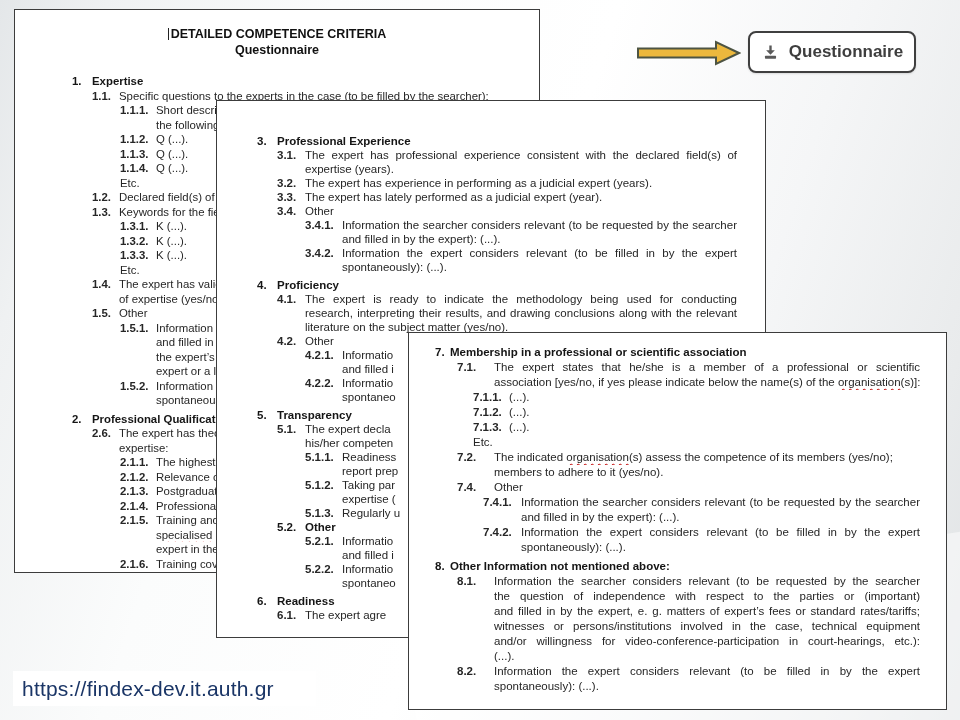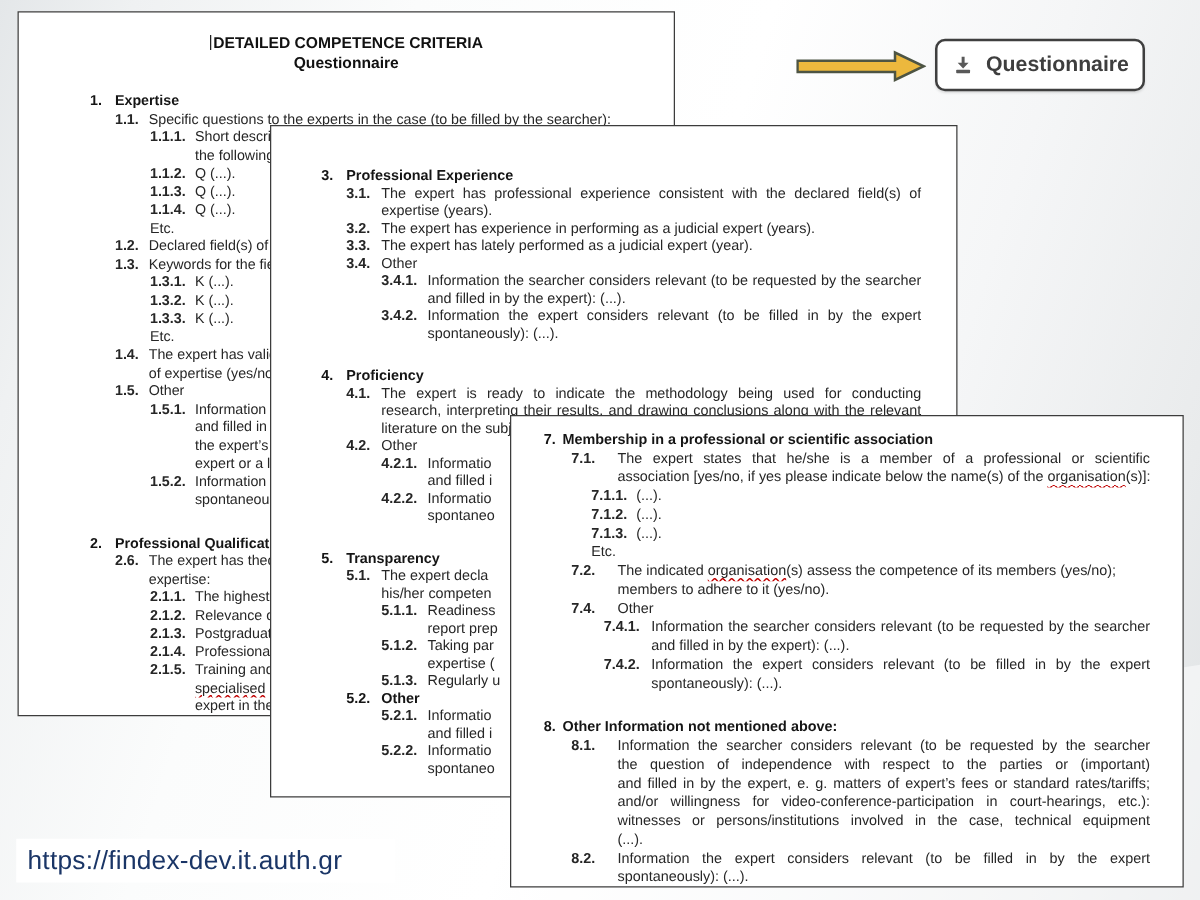--- a/index.html
+++ b/index.html
@@ -37,21 +37,21 @@
   .ln .num{display:inline-block; font-weight:bold;}
   .l0{padding-left:var(--n0);} .l0 .num{width:var(--w0);}
   .l1{padding-left:var(--n1);} .l1 .num{width:var(--w1);}
   .l2{padding-left:var(--n2);} .l2 .num{width:var(--w2);}
   .l3{padding-left:var(--n3);} .l3 .num{width:var(--w3);}
   .ct.l1{padding-left:calc(var(--n1) + var(--w1));}
   .ct.l2{padding-left:calc(var(--n2) + var(--w2));}
   .ct.l3{padding-left:calc(var(--n3) + var(--w3));}
   .b{font-weight:bold; color:#151515;}
   .j{text-align:justify; text-align-last:justify;}
-  .g{margin-top:20px;}
+  .g{margin-top:4px;}
   .sq{text-decoration:underline wavy #c00000 1px; text-underline-offset:2px;}
   
   .arrow{position:absolute; left:637px; top:40px; width:104px; height:26px; z-index:4;}
   .qbtn{
     position:absolute; left:748px; top:31px; width:168px; height:42px; z-index:4;
     background:#ffffff; border:2px solid #3f3f3f; border-radius:8px;
     display:flex; align-items:center; justify-content:center; gap:9px;
     font-family:"Liberation Sans",sans-serif; font-size:17px; font-weight:bold; color:#3e3e3e;
     cursor:pointer; box-shadow:0 1px 2px rgba(0,0,0,.12);
   }
@@ -164,22 +164,22 @@
         <div class="ln l1 ct"><span>members to adhere to it (yes/no).</span></div>
         <div class="ln l1"><span class="num">7.4. </span><span>Other</span></div>
         <div class="ln l3 j"><span class="num">7.4.1. </span><span>Information the searcher considers relevant (to be requested by the searcher</span></div>
         <div class="ln l3 ct"><span>and filled in by the expert): (...).</span></div>
         <div class="ln l3 j"><span class="num">7.4.2. </span><span>Information the expert considers relevant (to be filled in by the expert</span></div>
         <div class="ln l3 ct"><span>spontaneously): (...).</span></div>
         <div class="ln l0 b g"><span class="num">8. </span><span>Other Information not mentioned above:</span></div>
         <div class="ln l1 j"><span class="num">8.1. </span><span>Information the searcher considers relevant (to be requested by the searcher</span></div>
         <div class="ln l1 ct j"><span>the question of independence with respect to the parties or (important)</span></div>
         <div class="ln l1 ct j"><span>and filled in by the expert, e. g. matters of expert’s fees or standard rates/tariffs;</span></div>
+        <div class="ln l1 ct j"><span>witnesses or persons/institutions involved in the case, technical equipment</span></div>
         <div class="ln l1 ct j"><span>and/or willingness for video-conference-participation in court-hearings, etc.):</span></div>
-        <div class="ln l1 ct j"><span>witnesses or persons/institutions involved in the case, technical equipment</span></div>
         <div class="ln l1 ct"><span>(...).</span></div>
         <div class="ln l1 j"><span class="num">8.2. </span><span>Information the expert considers relevant (to be filled in by the expert</span></div>
         <div class="ln l1 ct"><span>spontaneously): (...).</span></div>
       </div>
   </div>
 
   <div class="arrow">
     <svg width="104" height="26" viewBox="0 0 104 26">
       <polygon points="1,8.5 79,8.5 79,2 102,13 79,24 79,17.5 1,17.5" fill="#ecb83d" stroke="#4d5443" stroke-width="2" stroke-linejoin="miter"></polygon>
     </svg>

